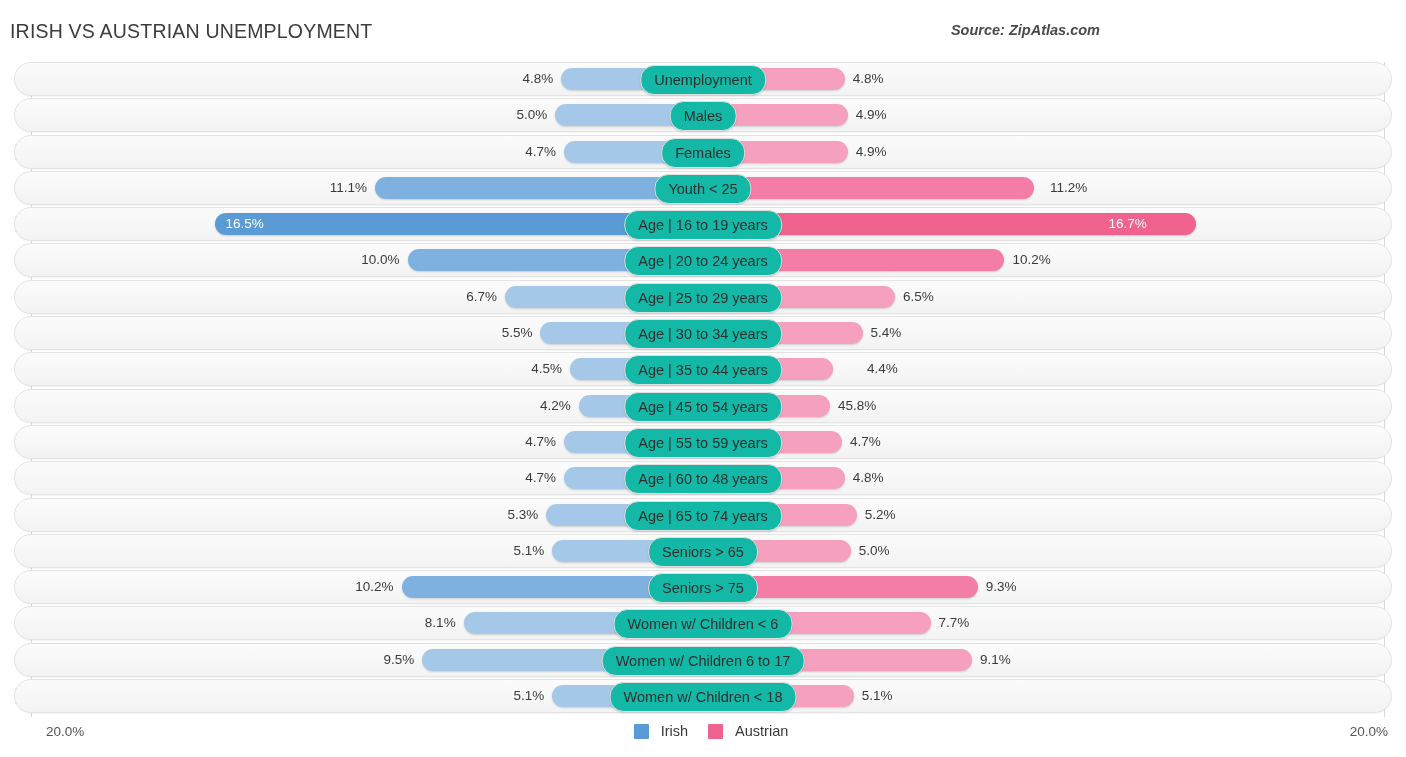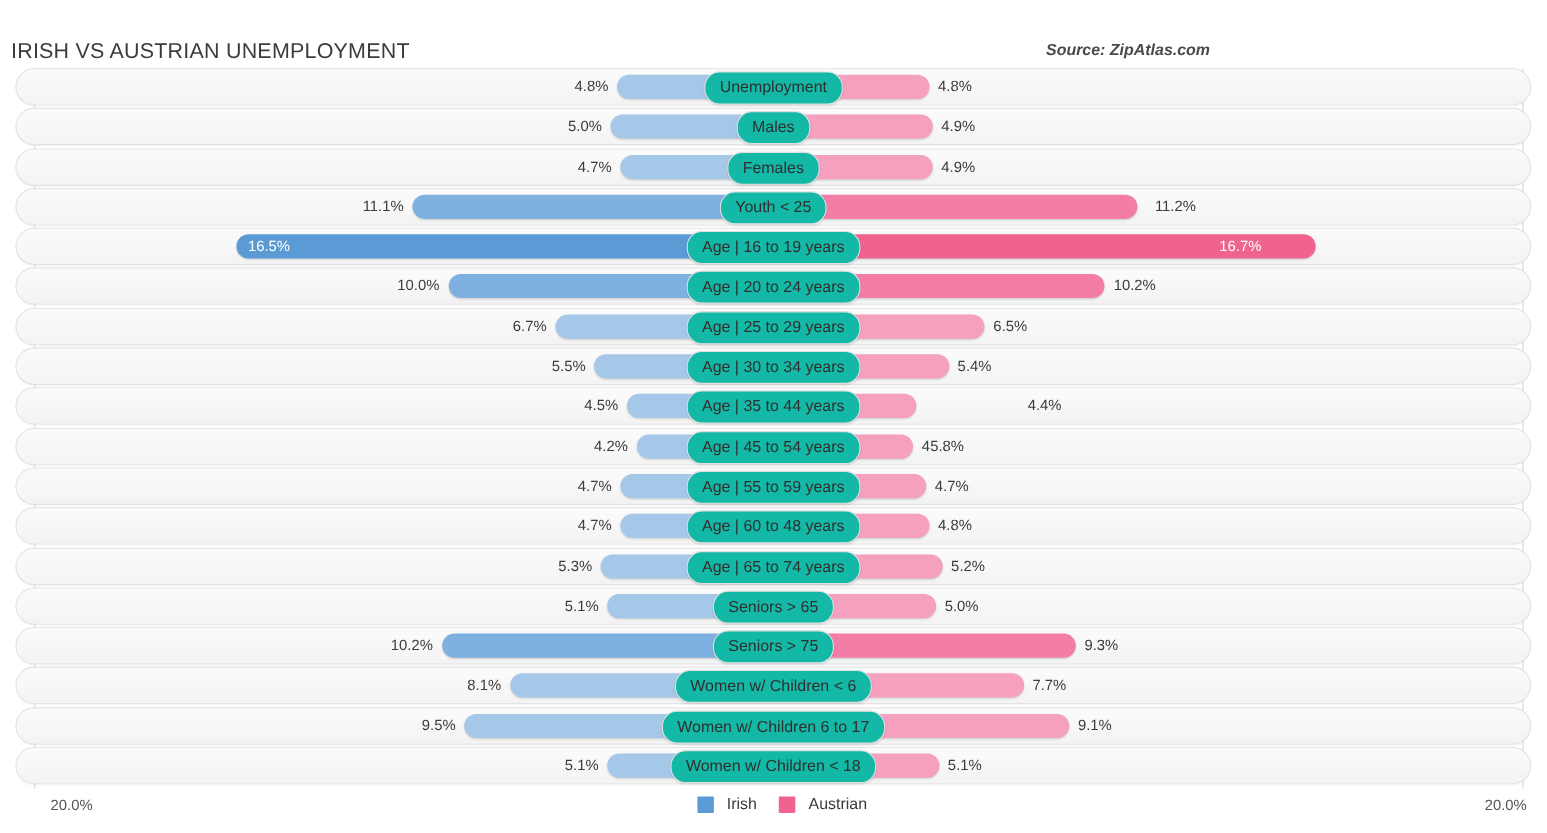--- a/index.html
+++ b/index.html
@@ -12,21 +12,21 @@
     height: 757px;
     font-family: "Liberation Sans", sans-serif;
     color: #3a3a3a;
     overflow: hidden;
     position: relative;
   }
 
   
   .header {
     position: absolute;
-    top: 16px; left: 0;
+    top: 0; left: 0;
     width: 1112px;
     height: 62px;
   }
   .chart-title {
     position: absolute;
     left: 10px;
     top: 20px;
     font-size: 19.5px;
     letter-spacing: 0.2px;
     color: #3c3c3c;
@@ -261,21 +261,21 @@
         <div class="bar right" style="left: 703px; width: 159.57px; background: rgb(246, 160, 192);"></div>
         <div class="val left" style="left: 454.475px; width: 78px;">5.5%</div>
         <div class="val right" style="left: 870.57px; width: 78px;">5.4%</div>
         <div class="center-label">Age | 30 to 34 years</div>
       </div>
       <div class="row">
         <div class="track"></div>
         <div class="bar left" style="left: 570.025px; width: 132.975px; background: rgb(166, 200, 232);"></div>
         <div class="bar right" style="left: 703px; width: 130.02px; background: rgb(246, 160, 192);"></div>
         <div class="val left" style="left: 484.025px; width: 78px;">4.5%</div>
-        <div class="val right" style="left: 887px; width: 78px; text-align: right;">4.4%</div>
+        <div class="val right" style="left: 867px; width: 78px;">4.4%</div>
         <div class="center-label">Age | 35 to 44 years</div>
       </div>
       <div class="row">
         <div class="track"></div>
         <div class="bar left" style="left: 578.89px; width: 124.11px; background: rgb(166, 200, 232);"></div>
         <div class="bar right" style="left: 703px; width: 127.065px; background: rgb(246, 160, 192);"></div>
         <div class="val left" style="left: 492.89px; width: 78px;">4.2%</div>
         <div class="val right" style="left: 838.065px; width: 78px;">45.8%</div>
         <div class="center-label">Age | 45 to 54 years</div>
       </div>

